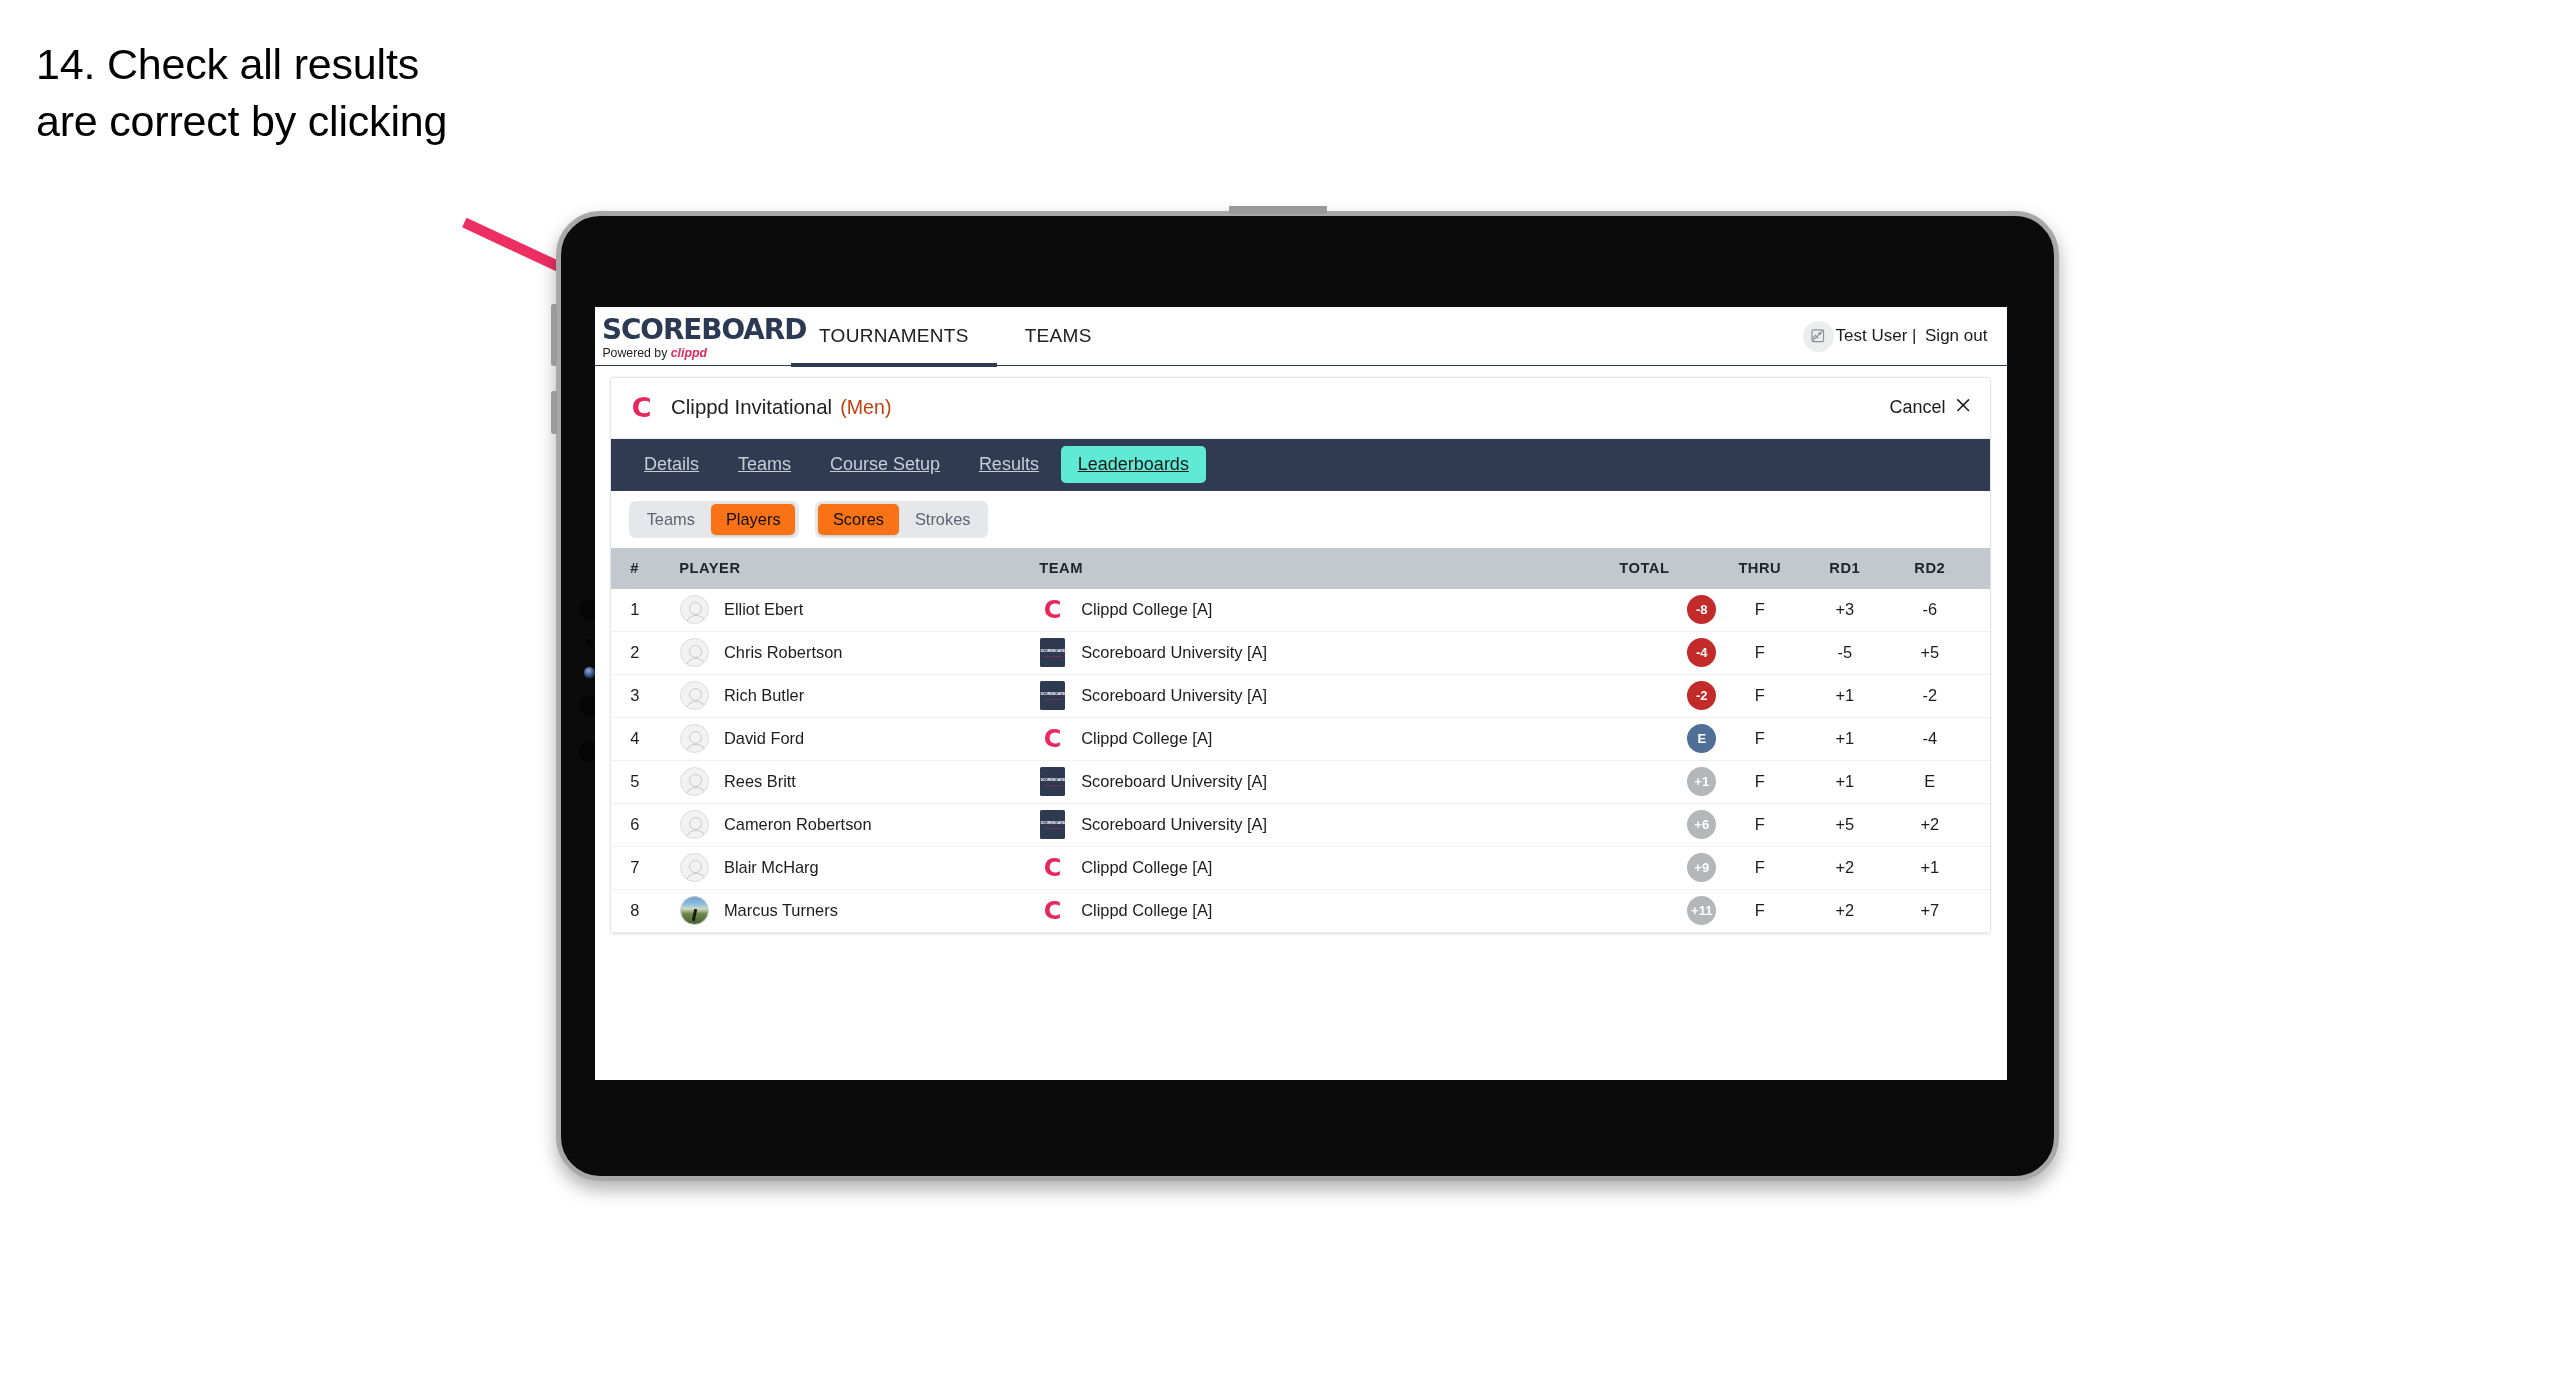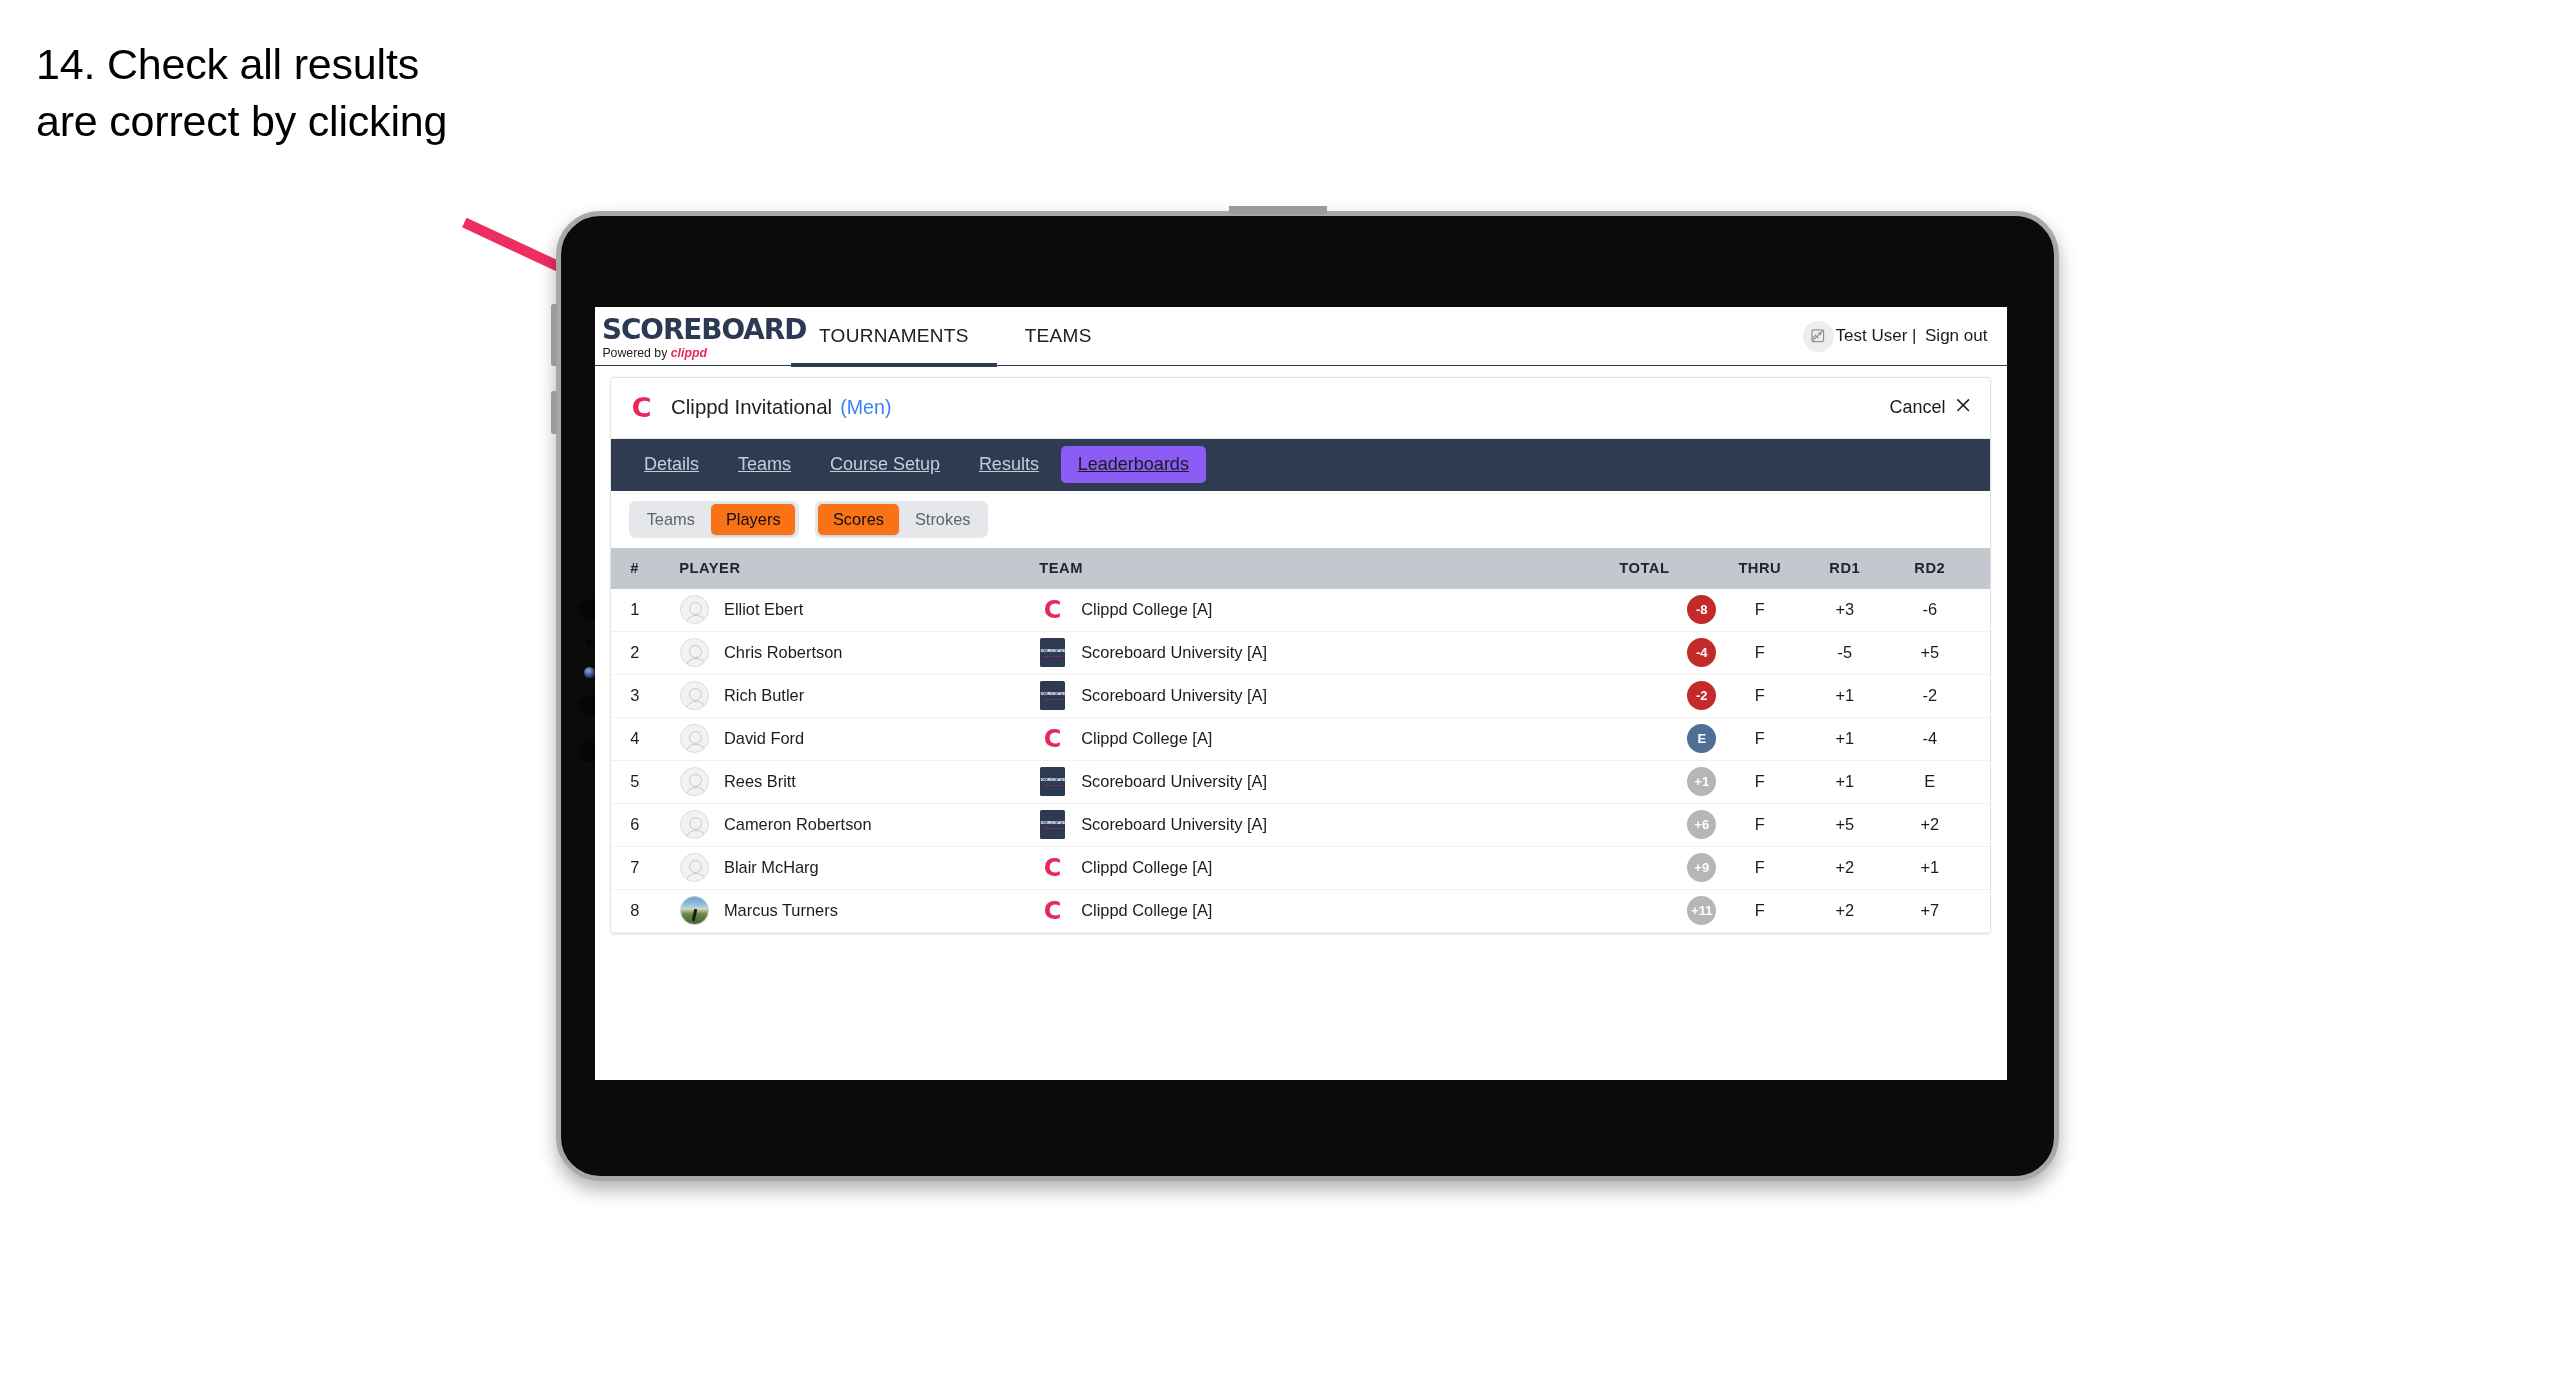--- a/index.html
+++ b/index.html
@@ -196,21 +196,21 @@
     color: #e8285c;
     margin-right: 19.6px;
     line-height: 1;
   }
   #tcard-title {
     font-size: 20.4px;
     color: #1f1f1f;
   }
   #tcard-gender {
     font-size: 19.6px;
-    color: #3b82f6;
+    color: #c2410c;
     margin-left: 8.2px;
   }
   #tcard-head-spacer { flex: 1; }
   #cancel-btn {
     display: flex;
     align-items: center;
     gap: 9.8px;
     font-size: 18px;
     color: #1d1d1d;
     cursor: pointer;
@@ -228,21 +228,21 @@
   .sec-tab {
     font-size: 18px;
     color: #c7cdd7;
     padding: 8.2px 17px;
     border-radius: 4.9px;
     cursor: pointer;
     white-space: nowrap;
     text-decoration: underline;
   }
   .sec-tab.active {
-    background: #8b5cf6;
+    background: #5eead4;
     color: #1b1b1b;
     font-weight: normal;
   }
 
   
   #toggle-row {
     display: flex;
     align-items: center;
     gap: 16.4px;
     padding: 10.6px 0 9.8px 18px;

